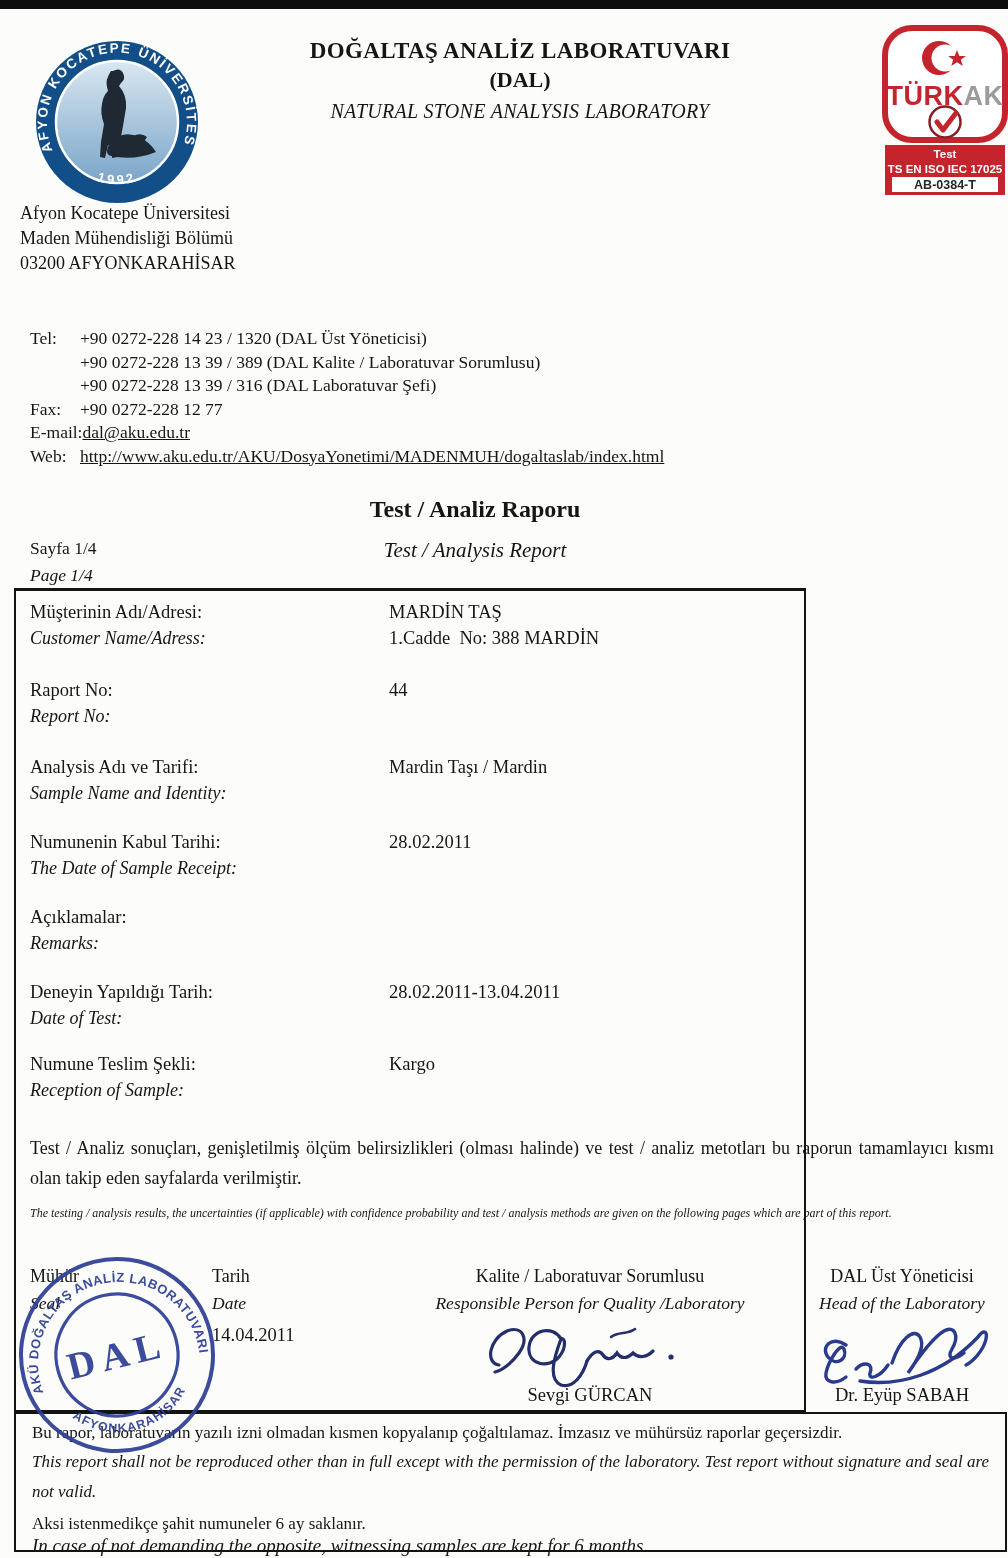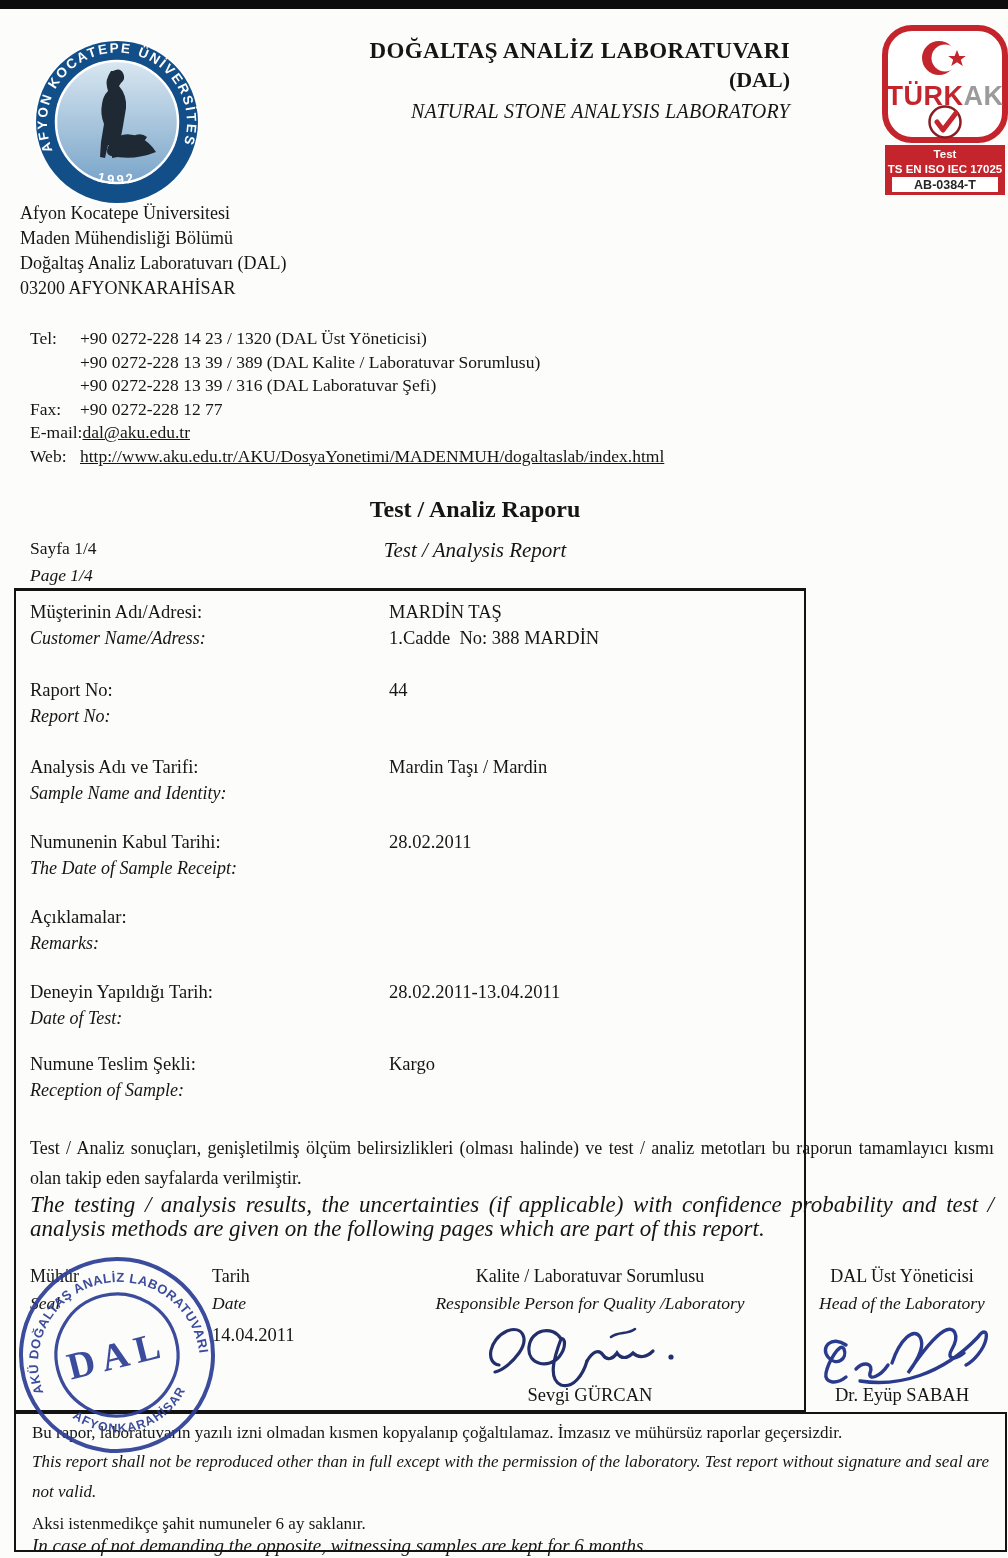--- a/index.html
+++ b/index.html
@@ -5,21 +5,21 @@
   * { margin:0; padding:0; box-sizing:border-box; }
   html,body { background:#e9e9e7; }
   body { width:1008px; height:1558px; position:relative; margin:0 auto;
          font-family:"Liberation Serif", serif; color:#151515; overflow:hidden; }
   .page { position:absolute; inset:0; background:#fcfcfa; }
 
   
   .scan-strip { position:absolute; left:0; top:0; width:1008px; height:9px; background:#0d0d0d; }
 
   
-  .title-block { position:absolute; left:250px; top:36px; width:540px; text-align:right; }
+  .title-block { position:absolute; left:250px; top:36px; width:540px; text-align:center; }
   .title-tr  { font-size:23px; font-weight:bold; letter-spacing:.4px; line-height:30px; }
   .title-ab  { font-size:22px; font-weight:bold; line-height:28px; }
   .title-en  { font-size:20px; font-style:italic; line-height:28px; margin-top:3px; letter-spacing:.3px; }
 
   .uni-logo { position:absolute; left:33px; top:38px; width:168px; height:168px; }
   .turkak   { position:absolute; left:876px; top:24px; width:138px; height:174px; }
 
   
   .addr { position:absolute; left:20px; top:201px; font-size:18px; line-height:25px; }
   .contact { position:absolute; left:30px; top:327px; font-size:17.5px; }
@@ -39,21 +39,21 @@
   
   .main-box { position:absolute; left:14px; top:588px; width:792px; height:824px;
               border:2px solid #131313; border-top-width:3px; }
   .field-row { position:absolute; left:14px; right:10px; }
   .ftr { font-size:18.5px; line-height:26px; }
   .fen { font-size:18px; line-height:26px; font-style:italic; }
   .fvalue { position:absolute; left:359px; top:0; font-size:18.5px; line-height:26px; white-space:pre-wrap; }
 
   .note { position:absolute; left:14px; top:542px; width:964px; }
   .note-tr { font-size:18px; line-height:30px; text-align:justify; }
-  .note-en { font-size:23px; line-height:24px; font-style:italic; text-align:justify; }
+  .note-en { font-size:12px; line-height:41px; font-style:italic; text-align:justify; }
 
   
   .seal-col { position:absolute; left:14px; top:672px; }
   .date-col { position:absolute; left:196px; top:672px; }
   .sig-col-quality { position:absolute; left:388px; top:672px; width:372px; text-align:center; }
   .sig-col-head { position:absolute; left:772px; top:672px; width:228px; text-align:center; }
   .slab-tr { font-size:18px; line-height:27px; }
   .slab-en { font-size:17.5px; line-height:27px; font-style:italic; }
   .sig-date-value { font-size:18.5px; margin-top:8px; }
   .sig-svg { display:block; margin:0 auto; }
@@ -129,21 +129,20 @@
       <text x="69" y="134" text-anchor="middle" font-family="Liberation Sans, sans-serif" font-size="11.5" font-weight="bold" fill="#ffffff">Test</text>
       <text x="69" y="149" text-anchor="middle" font-family="Liberation Sans, sans-serif" font-size="11.5" font-weight="bold" fill="#ffffff">TS EN ISO IEC 17025</text>
       <rect x="16" y="153" width="106" height="15" fill="#ffffff"></rect>
       <text x="69" y="165" text-anchor="middle" font-family="Liberation Sans, sans-serif" font-size="12.5" font-weight="bold" fill="#262626">AB-0384-T</text>
     </svg>
   </div>
 
   <div class="addr">
     <div>Afyon Kocatepe Üniversitesi</div>
     <div>Maden Mühendisliği Bölümü</div>
-    <div>Doğaltaş Analiz Laboratuvarı (DAL)</div>
     <div>03200 AFYONKARAHİSAR</div>
   </div>
 
   <div class="contact">
     <div class="crow">
         <span class="clabel">Tel:</span>
         <span class="cval">+90 0272-228 14 23 / 1320 (DAL Üst Yöneticisi)</span>
       </div>
     <div class="crow">
         <span class="clabel"></span>

